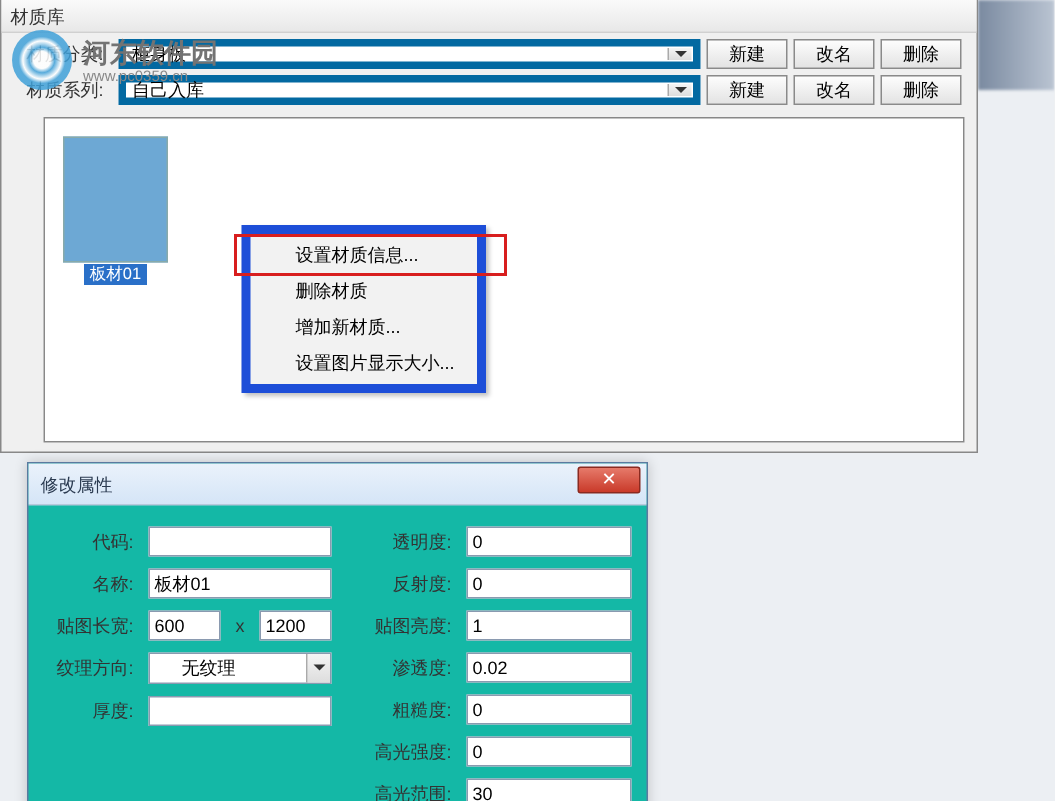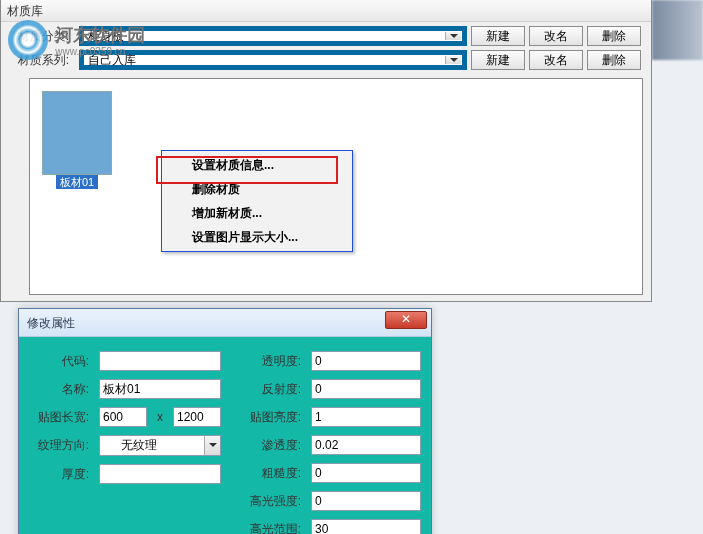--- a/index.html
+++ b/index.html
@@ -19,21 +19,21 @@
 .combo { flex: 1; height: 20px; border: 5px solid #0369a1; background: #fff; position: relative; display: flex; align-items: center; padding-left: 4px; }
 .combo-arrow { position: absolute; right: 1px; top: 1px; bottom: 1px; width: 16px; background: linear-gradient(#f5f5f5,#ddd); border-left: 1px solid #aaa; display: flex; align-items: center; justify-content: center; }
 .combo-arrow::after { content: ""; border: 4px solid transparent; border-top: 4px solid #333; margin-top: 3px; }
 .btn { width: 54px; height: 20px; background: linear-gradient(#fdfdfd,#e3e3e3); border: 1px solid #8a8a8a; text-align: center; line-height: 18px; cursor: pointer; }
 
 .library-area { position: absolute; top: 78px; left: 28px; right: 8px; bottom: 6px; background: #fff; border: 1px solid #888; padding: 12px; }
 .swatch-wrap { display: inline-block; text-align: center; }
 .swatch { width: 70px; height: 84px; background: #6da8d4; border: 1px solid #8aa; }
 .swatch-label { background: #2a70c8; color: #fff; padding: 1px 4px; font-size: 11px; }
 
-.context-menu { position: absolute; top: 150px; left: 160px; width: 192px; background: #f2f2f2; border: 1px solid #1d4ed8; box-shadow: 2px 2px 3px rgba(0,0,0,0.25); padding: 2px; font-weight: bold; }
+.context-menu { position: absolute; top: 150px; left: 160px; width: 163px; background: #f2f2f2; border: 6px solid #1d4ed8; box-shadow: 2px 2px 3px rgba(0,0,0,0.25); padding: 2px; }
 .menu-item { height: 24px; line-height: 24px; padding-left: 28px; position: relative; cursor: pointer; }
 .menu-highlight { position: absolute; top: 156px; left: 155px; width: 182px; height: 28px; border: 2px solid #d81e1e; pointer-events: none; z-index: 50; }
 
 .dialog { position: absolute; top: 308px; left: 18px; width: 414px; height: 253px; background: #14b8a6; border: 1px solid #5a7aa0; box-shadow: 0 0 8px rgba(0,0,0,0.2); }
 .dlg-title { height: 28px; background: linear-gradient(#eaf2fb, #d5e5f7); border-bottom: 1px solid #b8c8dc; position: relative; line-height: 28px; padding-left: 8px; color: #2a3a50; }
 .dlg-close { position: absolute; right: 4px; top: 2px; width: 42px; height: 18px; background: linear-gradient(#e67a6a,#c93a2a); border: 1px solid #8a2a20; border-radius: 2px; color: #fff; text-align: center; line-height: 15px; font-size: 11px; cursor: pointer; }
 .dlg-body { padding: 14px 10px; display: flex; gap: 20px; }
 .col { flex: 1; }
 .field { display: flex; align-items: center; margin-bottom: 8px; gap: 10px; }
 .flabel { width: 60px; text-align: right; color: #333; }

